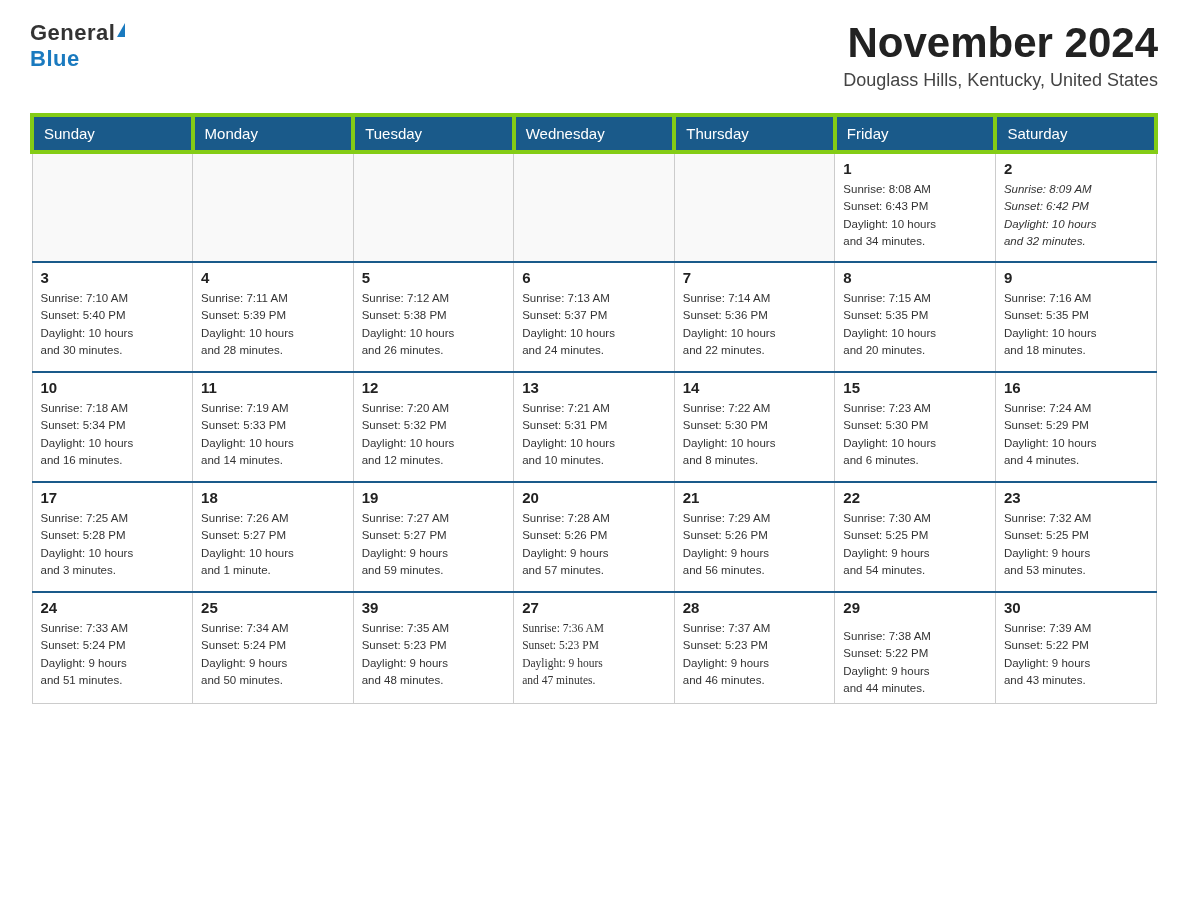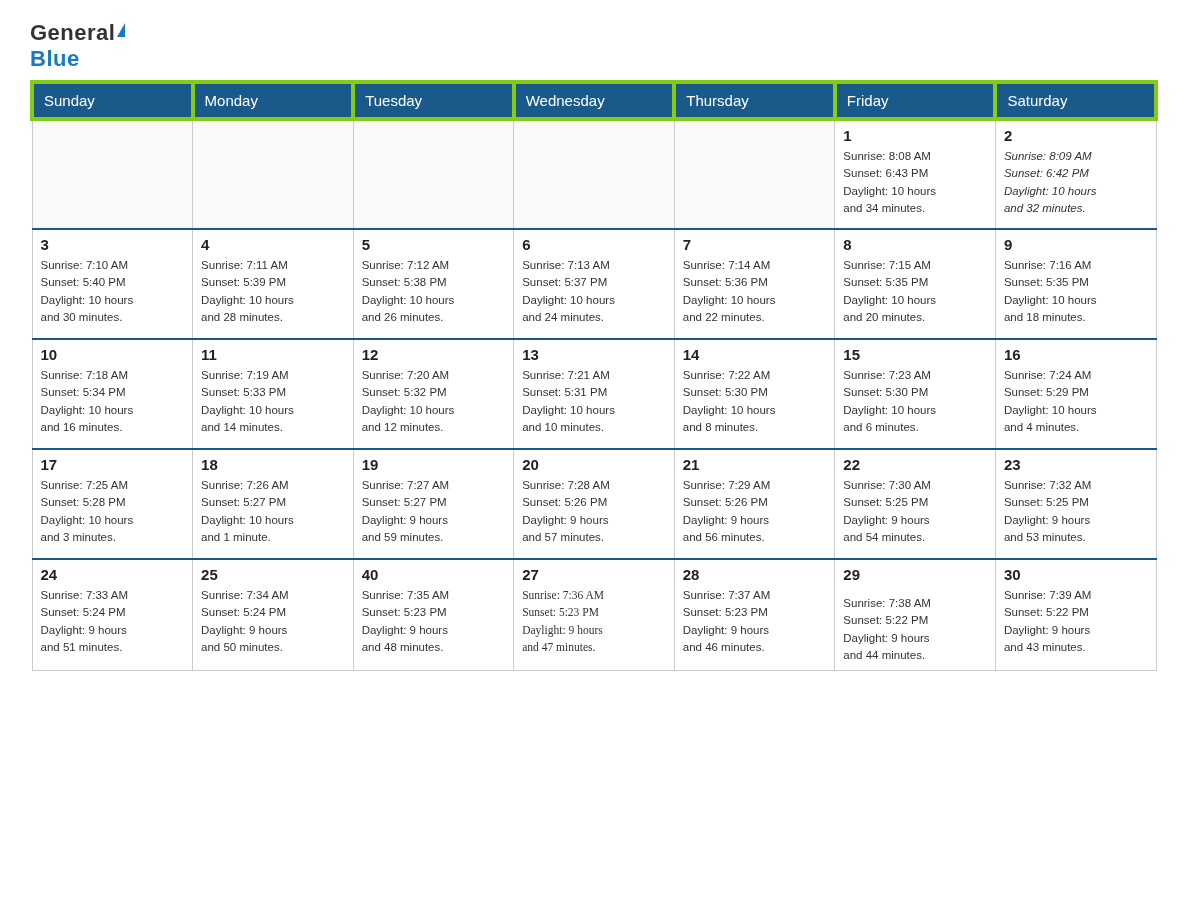--- a/index.html
+++ b/index.html
@@ -6,21 +6,21 @@
     body {
       font-family: Arial, sans-serif;
       background: #fff;
       padding: 20px 30px;
       color: #222;
     }
     .header {
       display: flex;
       justify-content: space-between;
       align-items: flex-start;
-      margin-bottom: 8px;
+      margin-bottom: 22px;
     }
     .logo {
       display: flex;
       flex-direction: column;
       align-items: flex-start;
     }
     .logo-general {
       font-size: 22px;
       font-weight: bold;
       color: #333;
@@ -107,20 +107,22 @@
 
 <div class="header">
   <div class="logo">
     <div style="display:flex;align-items:center;">
       <span class="logo-general">General</span>
       <span class="logo-triangle"></span>
     </div>
     <span class="logo-blue">Blue</span>
   </div>
   <div class="title-block">
+    <div class="month-title">November 2024</div>
+    <div class="location-title">Douglass Hills, Kentucky, United States</div>
   </div>
 </div>
 
 <table>
   <thead>
     <tr id="header-row">
         <th>Sunday</th>
         <th>Monday</th>
         <th>Tuesday</th>
         <th>Wednesday</th>
@@ -313,21 +315,21 @@
 and 51 minutes.</div>
         </td>
         <td>
           <span class="day-number">25</span>
           <div class="day-info" style="white-space: pre-line;">Sunrise: 7:34 AM
 Sunset: 5:24 PM
 Daylight: 9 hours
 and 50 minutes.</div>
         </td>
         <td>
-          <span class="day-number">40</span>
+          <span class="day-number">39</span>
           <div class="day-info" style="white-space: pre-line;">Sunrise: 7:35 AM
 Sunset: 5:23 PM
 Daylight: 9 hours
 and 48 minutes.</div>
         </td>
         <td>
           <span class="day-number">27</span>
           <div class="day-info" style="white-space: pre-line; font-family: Liberation Serif, serif;">Sunrise: 7:36 AM
 Sunset: 5:23 PM
 Daylight: 9 hours

